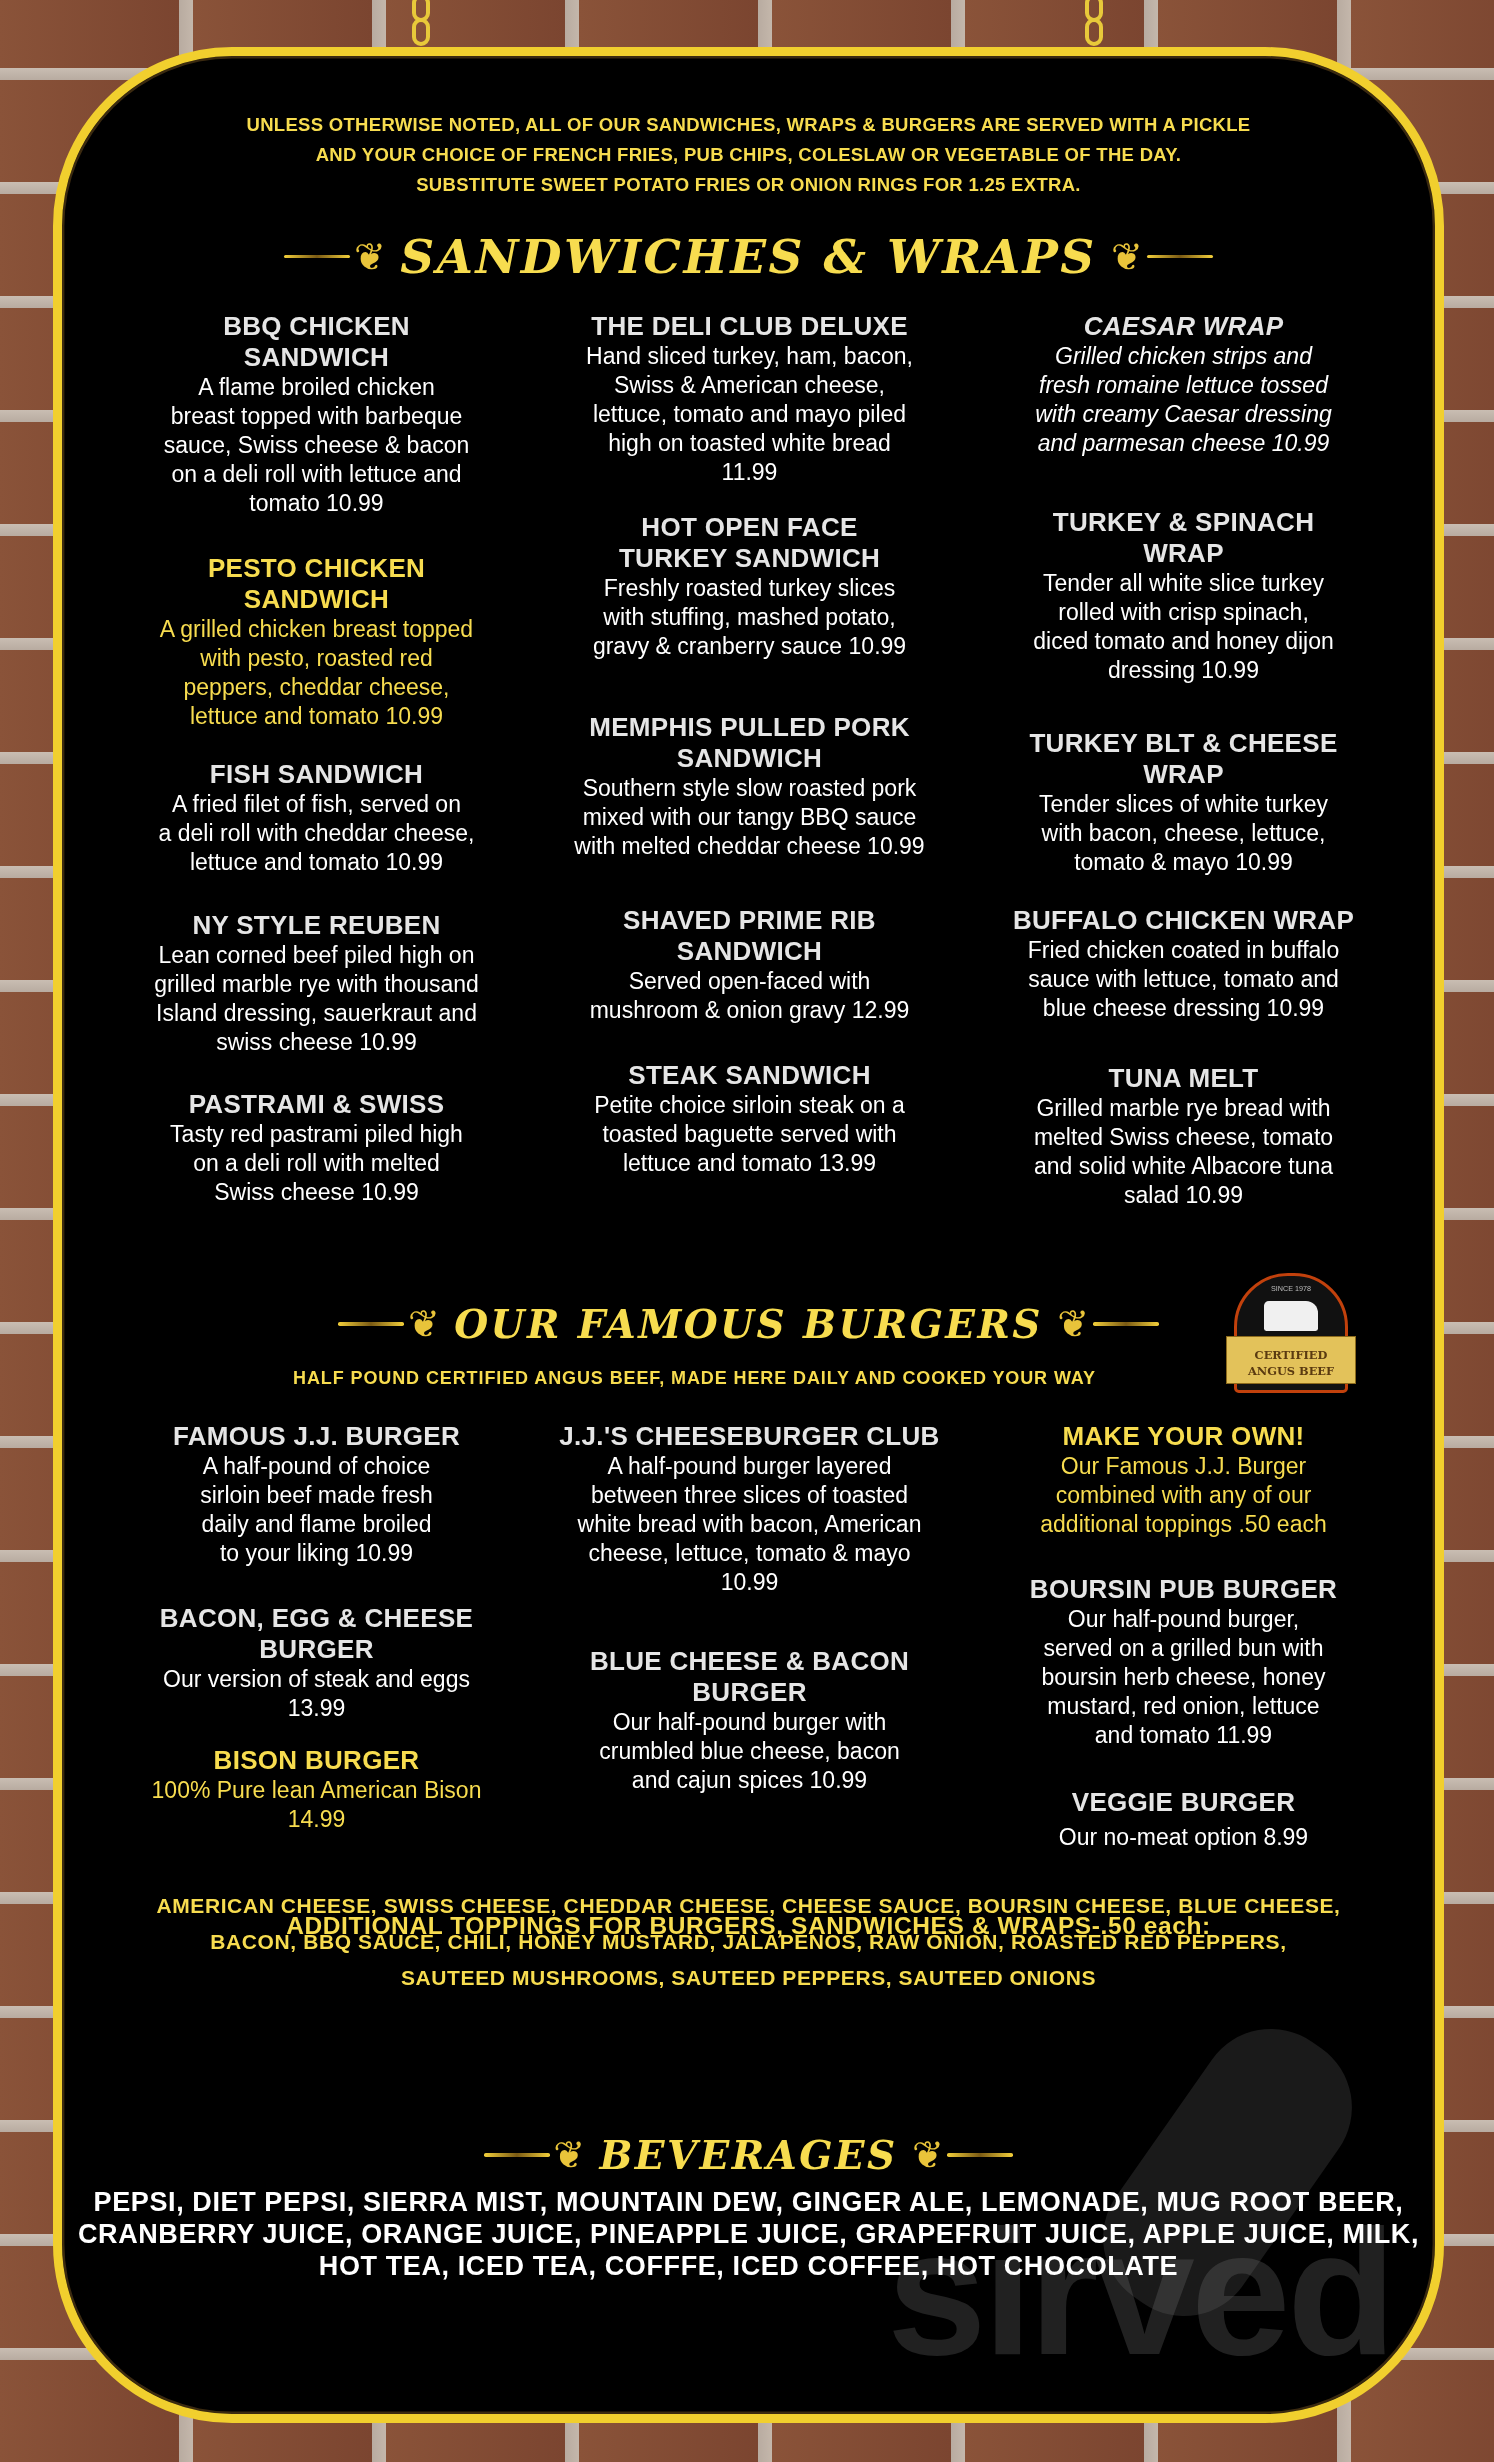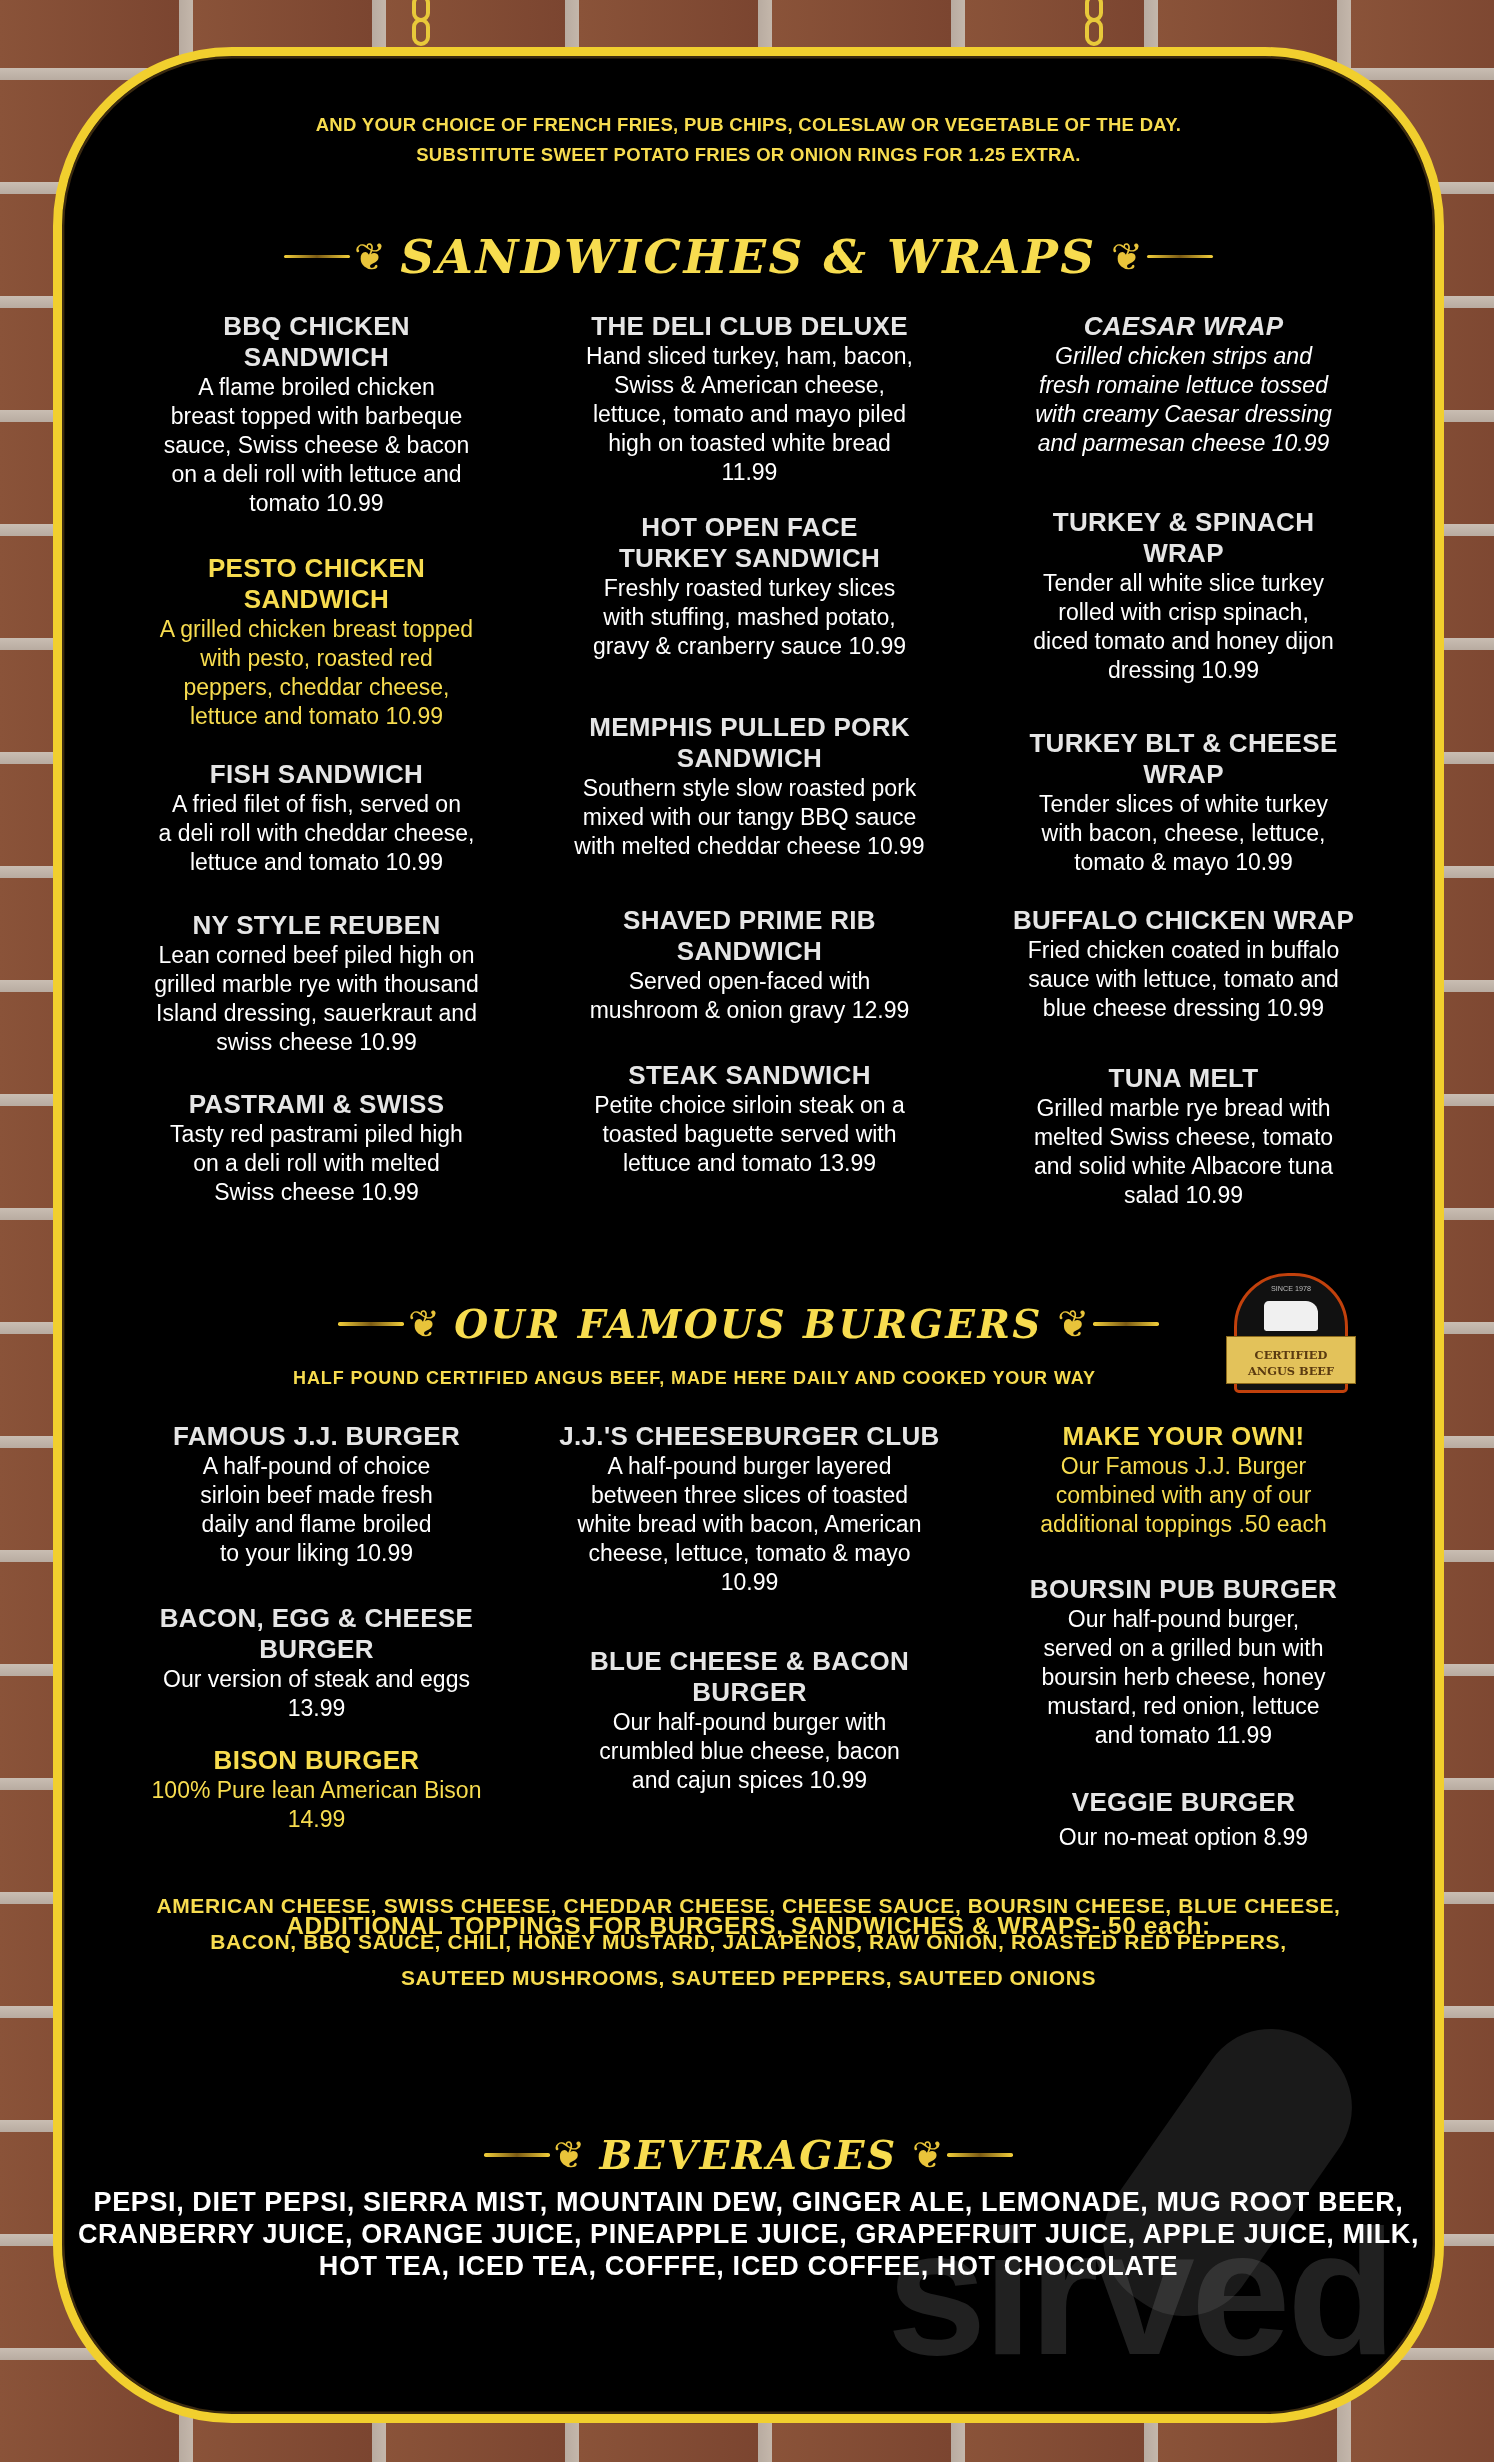--- a/index.html
+++ b/index.html
@@ -56,20 +56,21 @@
   <div class="link" style="top:-6px;"></div>
   <div class="link" style="top:18px;"></div>
 </div>
 
 <div class="board">
 
   <div class="wm-icon" style="left:1088px; top:1961px;"></div>
   <div class="watermark" style="left:825px; top:2147px;">sirved</div>
 
   <div class="abs notice">
+    <div>UNLESS OTHERWISE NOTED, ALL OF OUR SANDWICHES, WRAPS &amp; BURGERS ARE SERVED WITH A PICKLE</div>
     <div>AND YOUR CHOICE OF FRENCH FRIES, PUB CHIPS, COLESLAW OR VEGETABLE OF THE DAY.</div>
     <div>SUBSTITUTE SWEET POTATO FRIES OR ONION RINGS FOR 1.25 EXTRA.</div>
   </div>
 
   <div class="abs section-title" style="top:173px;">
     <div class="flourish">
       <span class="line"></span>
       <span class="orn">❦</span>
     </div>
     <span class="label" style="font-size:47px;">SANDWICHES &amp; WRAPS</span>

